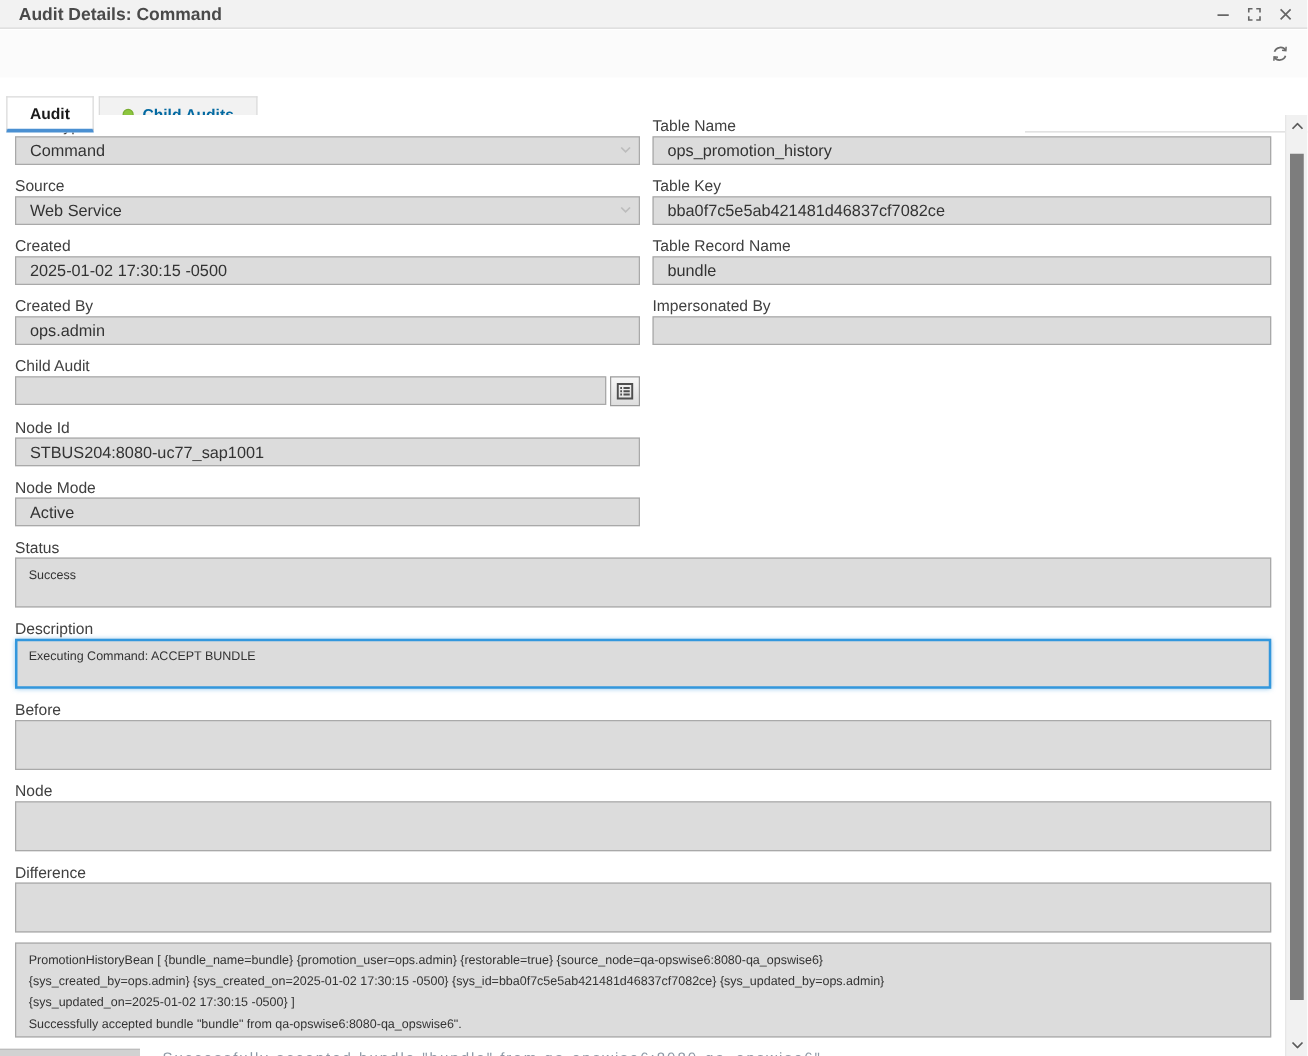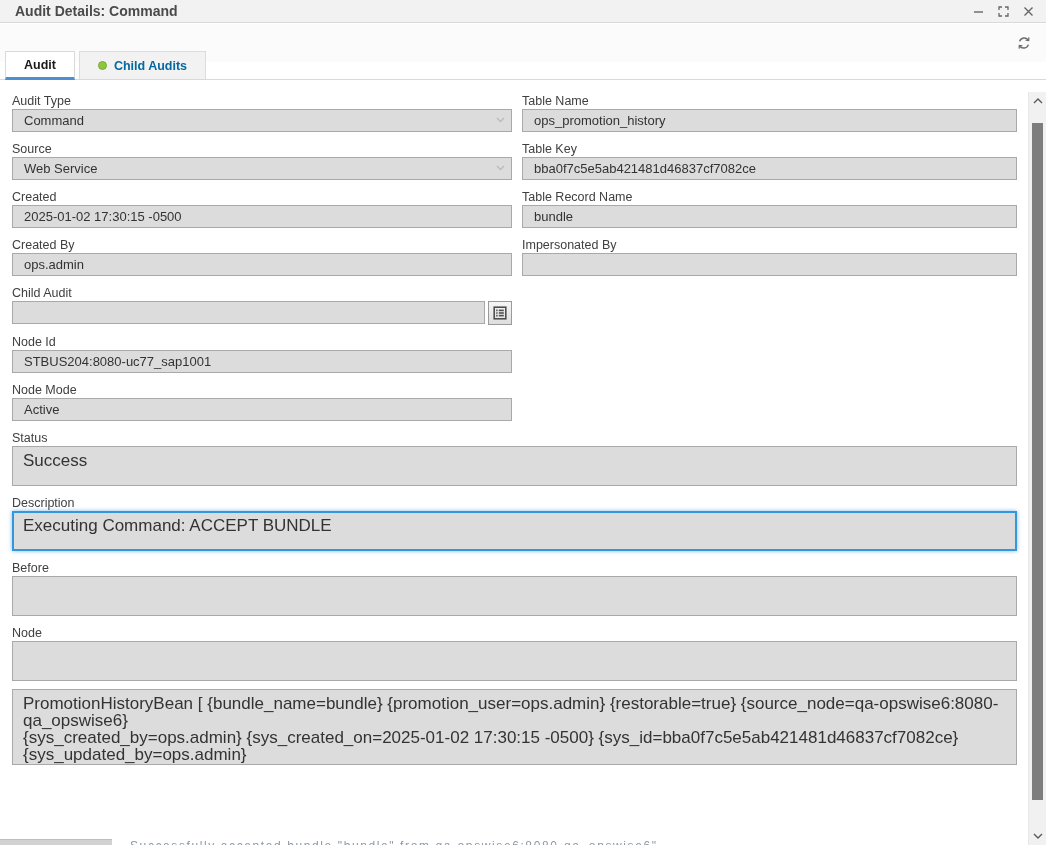--- a/index.html
+++ b/index.html
@@ -14,21 +14,21 @@
   .titlebar .title { margin-left:15px; font-size:14px; font-weight:bold; color:#4a4a4a; }
   .win-controls { margin-left:auto; display:flex; align-items:center; gap:9px; padding-right:10px; }
   .win-btn { width:16px; height:16px; display:flex; align-items:center; justify-content:center; cursor:default; }
 
   
   .toolbar { position:absolute; top:24px; left:0; width:1046px; height:38px; background:#fbfbfb; }
   .refresh-btn { position:absolute; right:9px; top:6px; width:26px; height:26px;
     display:flex; align-items:center; justify-content:center; }
 
   
-  .tabstrip { position:absolute; top:50px; left:0; width:1046px; height:30px;
+  .tabstrip { position:absolute; top:76px; left:0; width:1046px; height:30px;
     border-bottom:1px solid #d9d9d9; display:flex; align-items:flex-end; }
   .tab { display:inline-flex; align-items:center; justify-content:center; gap:7px;
     font-size:12.5px; font-weight:bold; padding:0 18px; }
   .tab.active { height:29px; margin-left:5px; margin-bottom:-1px; background:#fff;
     border:1px solid #d9d9d9; border-bottom:3px solid #4a90d2; color:#1a1a1a; z-index:2; }
   .tab.inactive { height:28px; margin-left:4px; background:#f2f2f2;
     border:1px solid #dcdcdc; border-bottom:none; color:#0369a1; }
   .dot { width:9px; height:9px; border-radius:50%; background:#8dc63f; border:1px solid #79ad31; }
 
   
@@ -43,21 +43,21 @@
   .input { padding-right:8px; }
   .combo { position:relative; }
   .combo .chev { position:absolute; right:7px; top:8px; pointer-events:none; }
   .w500 { width:500px; }
   .parent-row { display:flex; align-items:flex-start; }
   .parent-row .input { width:477px; }
   .lookup-btn { width:24px; height:24px; margin-left:3px; margin-top:0;
     border:1px solid #9a9a9a; background:linear-gradient(#f6f6f6,#dedede);
     display:flex; align-items:center; justify-content:center; }
   .tarea { width:1005px; border:1px solid #a9a9a9; background:#dcdcdc;
-    font-size:17px; color:#333; padding:5px 10px; white-space:pre-wrap;
+    font-size:10px; color:#333; padding:5px 10px; white-space:pre-wrap;
     overflow:hidden; line-height:17px; }
   .h40 { height:40px; }
   .tarea.focused { border:2px solid #3297dd; box-shadow:0 0 4px rgba(50,151,221,.65); padding:4px 9px; }
   .addinfo { height:76px; }
 
   
   .vscroll { position:absolute; top:92px; right:0; width:18px; height:753px;
     background:#f1f1f1; border-left:1px solid #e7e7e7; }
   .scroll-arrow { position:absolute; left:0; width:17px; height:16px;
     display:flex; align-items:center; justify-content:center; }
@@ -221,20 +221,24 @@
       <div class="fb">
         <span class="lbl">Before</span>
         <div class="tarea h40"></div>
       </div>
 
       <div class="fb">
         <span class="lbl">Node</span>
         <div class="tarea h40"></div>
       </div>
 
+      <div class="fb">
+        <span class="lbl">Difference</span>
+        <div class="tarea h40"></div>
+      </div>
 
       <div class="fb">
         <div class="tarea addinfo">PromotionHistoryBean [ {bundle_name=bundle} {promotion_user=ops.admin} {restorable=true} {source_node=qa-opswise6:8080-qa_opswise6}
 {sys_created_by=ops.admin} {sys_created_on=2025-01-02 17:30:15 -0500} {sys_id=bba0f7c5e5ab421481d46837cf7082ce} {sys_updated_by=ops.admin}
 {sys_updated_on=2025-01-02 17:30:15 -0500} ]
 Successfully accepted bundle "bundle" from qa-opswise6:8080-qa_opswise6".</div>
       </div>
 
     </div>
 

